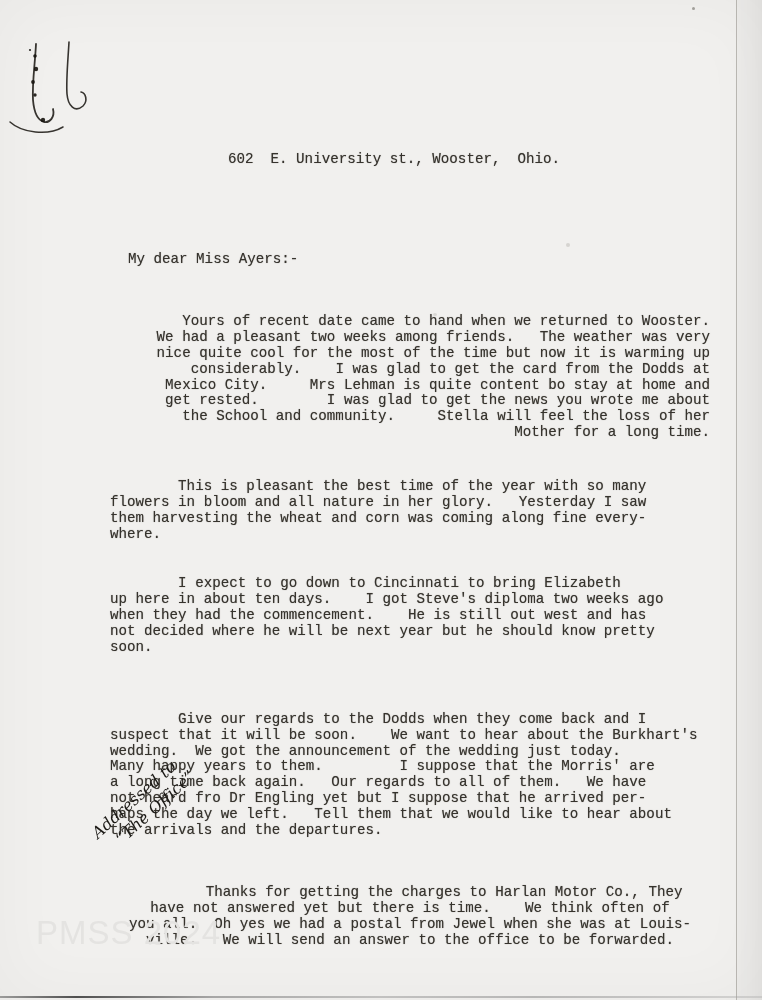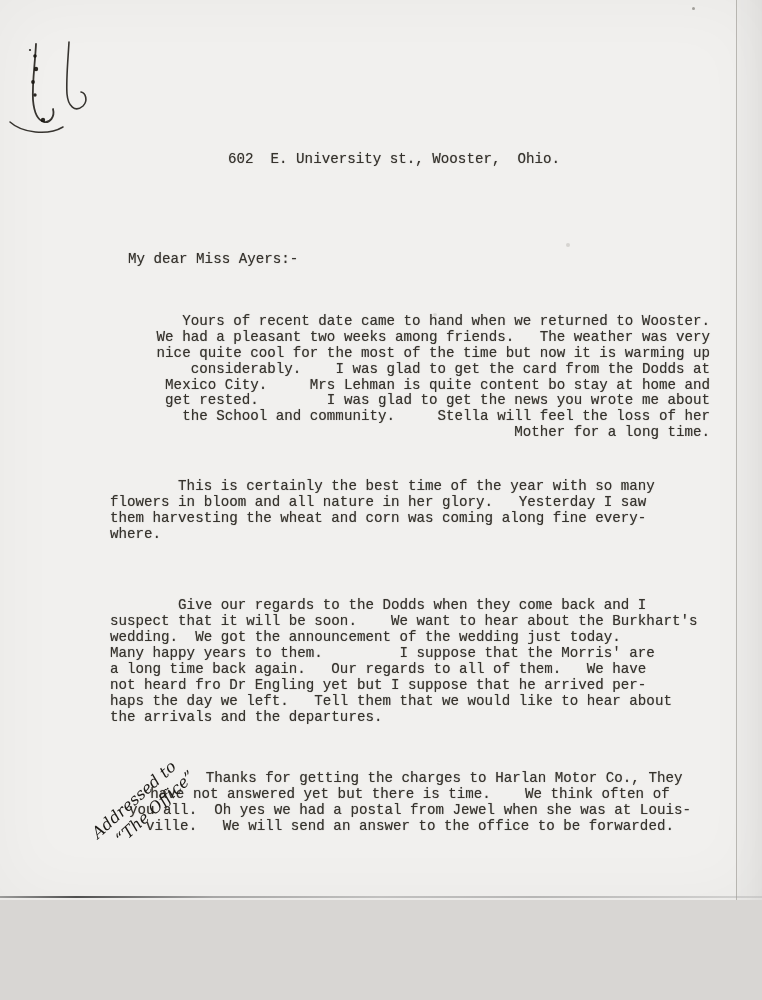--- a/index.html
+++ b/index.html
@@ -1,19 +1,19 @@
 <!DOCTYPE html>
 <html><head>
 <meta charset="utf-8">
 <style>
   html, body { margin: 0; padding: 0; background: #d8d6d3; }
   .page {
     position: relative;
     width: 762px;
-    height: 900px;
+    height: 1000px;
     background: #f1f0ee;
     overflow: hidden;
     font-family: "Liberation Mono", monospace;
     box-shadow: inset 0 0 70px rgba(0,0,0,0.035);
   }
   
   .edge-right {
     position: absolute; top: 0; right: 0; width: 25px; height: 100%;
     border-left: 1px solid rgba(150,145,138,0.55);
     background: linear-gradient(to right, rgba(0,0,0,0.015), rgba(0,0,0,0.05));
@@ -97,24 +97,29 @@
     </div>
     <div class="salutation">My dear Miss Ayers:-</div>
     <div class="para para-1">Yours of recent date came to hand when we returned to Wooster.
 We had a pleasant two weeks among friends.   The weather was very
 nice quite cool for the most of the time but now it is warming up
 considerably.    I was glad to get the card from the Dodds at
 Mexico City.     Mrs Lehman is quite content bo stay at home and
 get rested.        I was glad to get the news you wrote me about
 the School and community.     Stella will feel the loss of her
 Mother for a long time.</div>
-    <div class="para para-2">        This is certainly the best time of the year with so many
+    <div class="para para-2">        This is pleasant the best time of the year with so many
 flowers in bloom and all nature in her glory.   Yesterday I saw
 them harvesting the wheat and corn was coming along fine every-
 where.</div>
+    <div class="para para-3">        I expect to go down to Cincinnati to bring Elizabeth
+up here in about ten days.    I got Steve's diploma two weeks ago
+when they had the commencement.    He is still out west and has
+not decided where he will be next year but he should know pretty
+soon.</div>
     <div class="para para-4">        Give our regards to the Dodds when they come back and I
 suspect that it will be soon.    We want to hear about the Burkhart's
 wedding.  We got the announcement of the wedding just today.
 Many happy years to them.         I suppose that the Morris' are
 a long time back again.   Our regards to all of them.   We have
 not heard fro Dr Engling yet but I suppose that he arrived per-
 haps the day we left.   Tell them that we would like to hear about
 the arrivals and the departures.</div>
     <div class="para para-5">        Thanks for getting the charges to Harlan Motor Co., They
 have not answered yet but there is time.    We think often of

